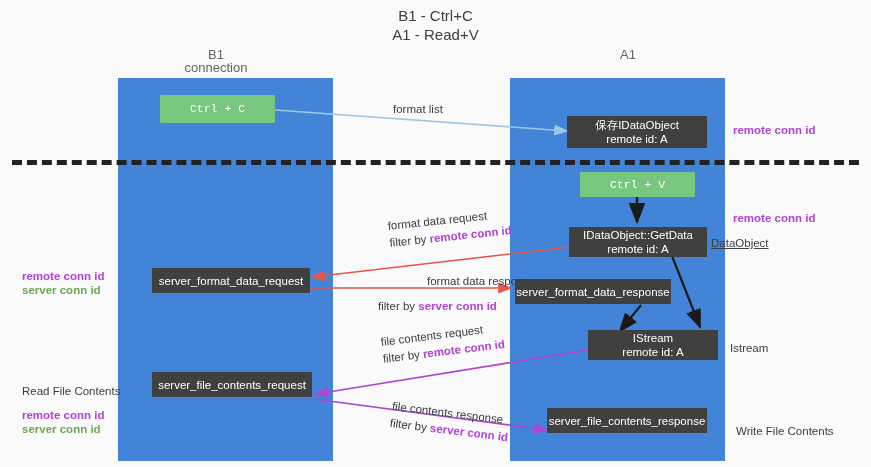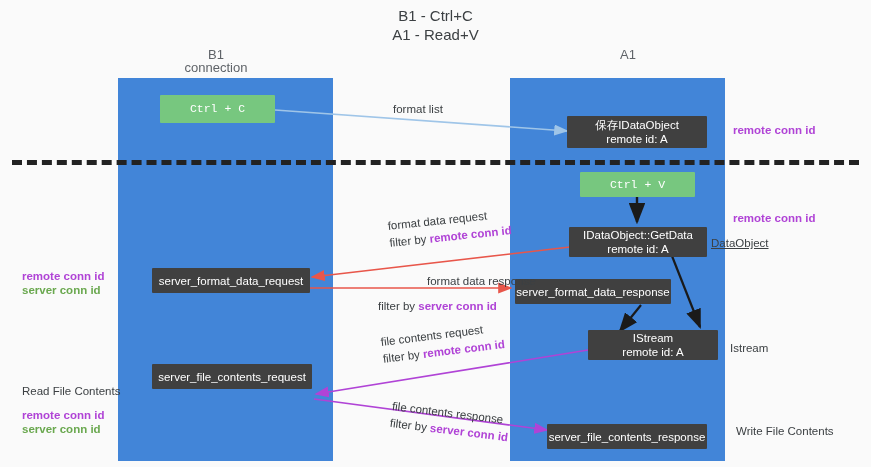--- a/index.html
+++ b/index.html
@@ -128,25 +128,25 @@
 
   <div class="node orange" style="left:152px;top:268px;width:158px;height:25px;">
     <span>server_format_data_request</span>
   </div>
 
   <div class="node orange" style="left:588px;top:330px;width:130px;height:30px;">
     <span>IStream</span>
     <span>remote id: A</span>
   </div>
 
-  <div class="node orange" style="left:152px;top:364px;width:160px;height:25px;">
+  <div class="node orange" style="left:152px;top:372px;width:160px;height:25px;">
     <span>server_file_contents_request</span>
   </div>
 
-  <div class="node orange" style="left:547px;top:424px;width:160px;height:25px;">
+  <div class="node orange" style="left:547px;top:408px;width:160px;height:25px;">
     <span>server_file_contents_response</span>
   </div>
 
   <div class="lbl" style="left:393px;top:102px;">format list</div>
 
   <div class="rot" style="position:absolute;left:387px;top:219px;transform:rotate(-6deg);">
     <div class="lbl" style="position:static;">format data request</div>
     <div class="lbl" style="position:static;margin-top:3px;">
       <span>filter by</span>
       <span class="purple">remote conn id</span>

